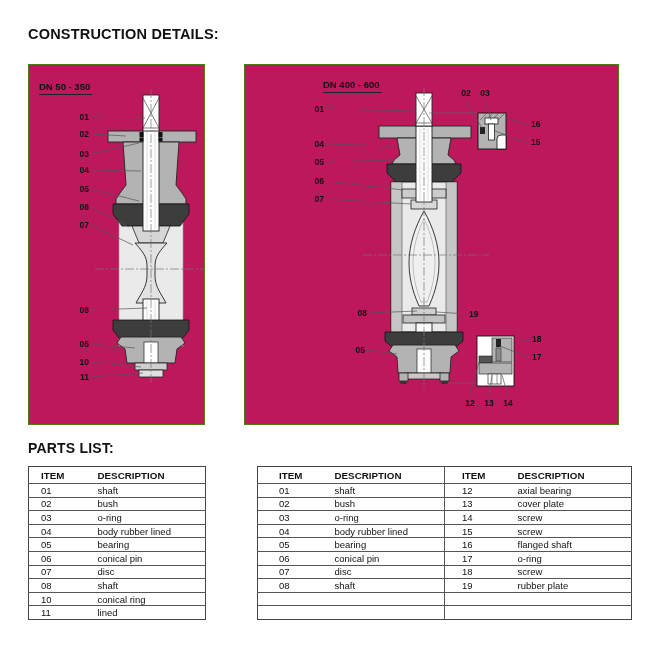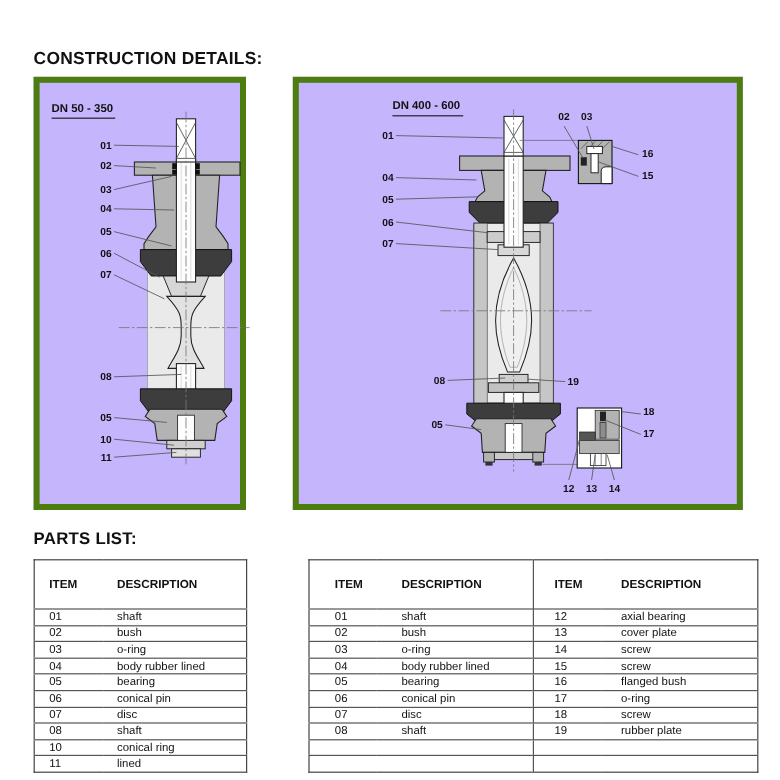--- a/index.html
+++ b/index.html
@@ -2,29 +2,29 @@
 <html><head>
 <meta charset="utf-8">
 <style>
   html,body{margin:0;padding:0;}
   body{
     width:650px;height:650px;position:relative;background:#ffffff;
     font-family:"Liberation Sans","DejaVu Sans",sans-serif;color:#111;
     overflow:hidden;
   }
   h1.main-title{
-    position:absolute;left:28px;top:41px;margin:0;
+    position:absolute;left:28px;top:26px;margin:0;
     font-size:14.5px;font-weight:bold;letter-spacing:.2px;
   }
   h2.parts-title{
     position:absolute;left:28px;top:440px;margin:0;
     font-size:14px;font-weight:bold;letter-spacing:.2px;
   }
   .panel{
-    position:absolute;top:64px;height:361px;border:5px solid #4d7c0f;background:#c4b5fd;
+    position:absolute;top:64px;height:361px;border:1px solid #4d7c0f;background:#be185d;
     box-sizing:border-box;
   }
   #panel-left{left:28px;width:177px;}
   #panel-right{left:244px;width:375px;}
   .dn-label{
     position:absolute;font-size:9.5px;font-weight:bold;
     border-bottom:1px solid #222;padding:0 2px 2px 0;white-space:nowrap;
   }
   .callout{
     position:absolute;font-size:8.5px;font-weight:bold;width:18px;
@@ -34,21 +34,21 @@
   .callout.lft{text-align:left;}
   svg.art{position:absolute;left:0;top:0;}
   table.parts{
     position:absolute;border-collapse:collapse;table-layout:fixed;
     border:1.5px solid #444;background:#fff;font-size:9.5px;
   }
   #table-left{left:28px;top:466px;width:177px;}
   #table-right{left:257px;top:466px;width:374px;}
   table.parts th{
     font-size:9.8px;font-weight:bold;text-align:left;height:16px;
-    border-bottom:1px solid #555;padding:12px;
+    border-bottom:1px solid #555;padding:0;
   }
   table.parts td{
     height:12.6px;padding:0;border-top:1px solid #555;
     white-space:nowrap;overflow:hidden;
   }
   #table-left th:nth-child(1),#table-left td:nth-child(1){padding-left:12px;}
   #table-left th:nth-child(2),#table-left td:nth-child(2){padding-left:12px;}
   #table-right th:nth-child(1),#table-right td:nth-child(1){padding-left:21px;}
   #table-right th:nth-child(2),#table-right td:nth-child(2){padding-left:21px;border-right:1px solid #555;}
   #table-right th:nth-child(3),#table-right td:nth-child(3){padding-left:17px;}
@@ -352,21 +352,21 @@
       <tr>
         <td>04</td>
         <td>body rubber lined</td>
         <td>15</td>
         <td>screw</td>
       </tr>
       <tr>
         <td>05</td>
         <td>bearing</td>
         <td>16</td>
-        <td>flanged bush</td>
+        <td>flanged shaft</td>
       </tr>
       <tr>
         <td>06</td>
         <td>conical pin</td>
         <td>17</td>
         <td>o-ring</td>
       </tr>
       <tr>
         <td>07</td>
         <td>disc</td>

